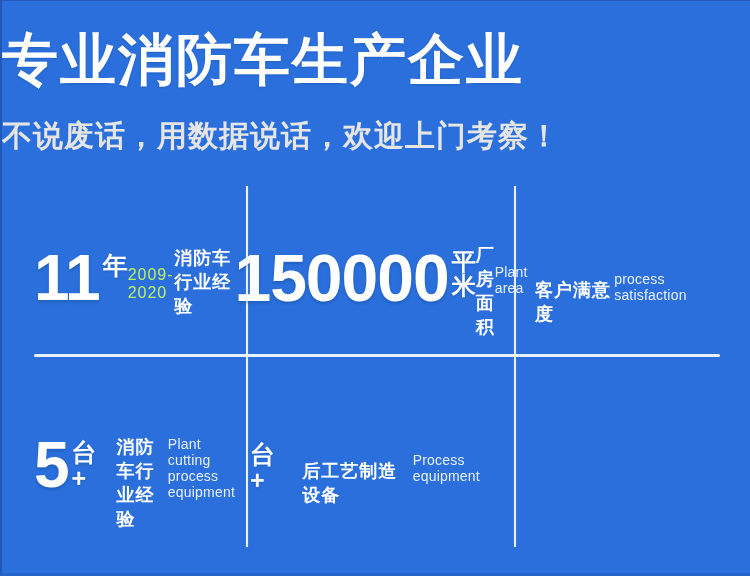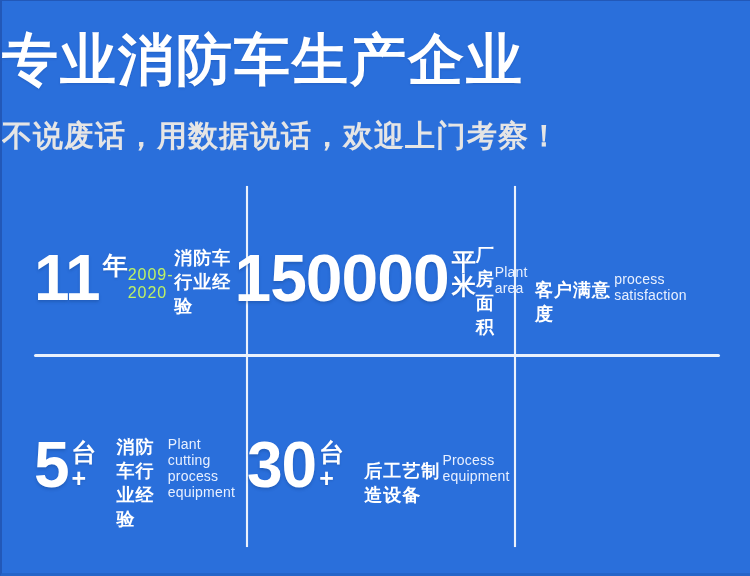--- a/index.html
+++ b/index.html
@@ -209,21 +209,20 @@
       <div class="numline">
         <span class="bignum">5</span>
         <span class="unit">台+</span>
       </div>
       <div class="cn-label">消防车行业经验</div>
       <div class="en-label">Plant cutting process equipment</div>
     </div>
 
     <div class="cell row2 mid-gap">
       <div class="numline">
-        <span class="bignum">30</span>
         <span class="unit">台+</span>
       </div>
       <div class="cn-label">后工艺制造设备</div>
       <div class="en-label">Process equipment</div>
     </div>
 
   </div>
 </div>
 
 </body></html>

